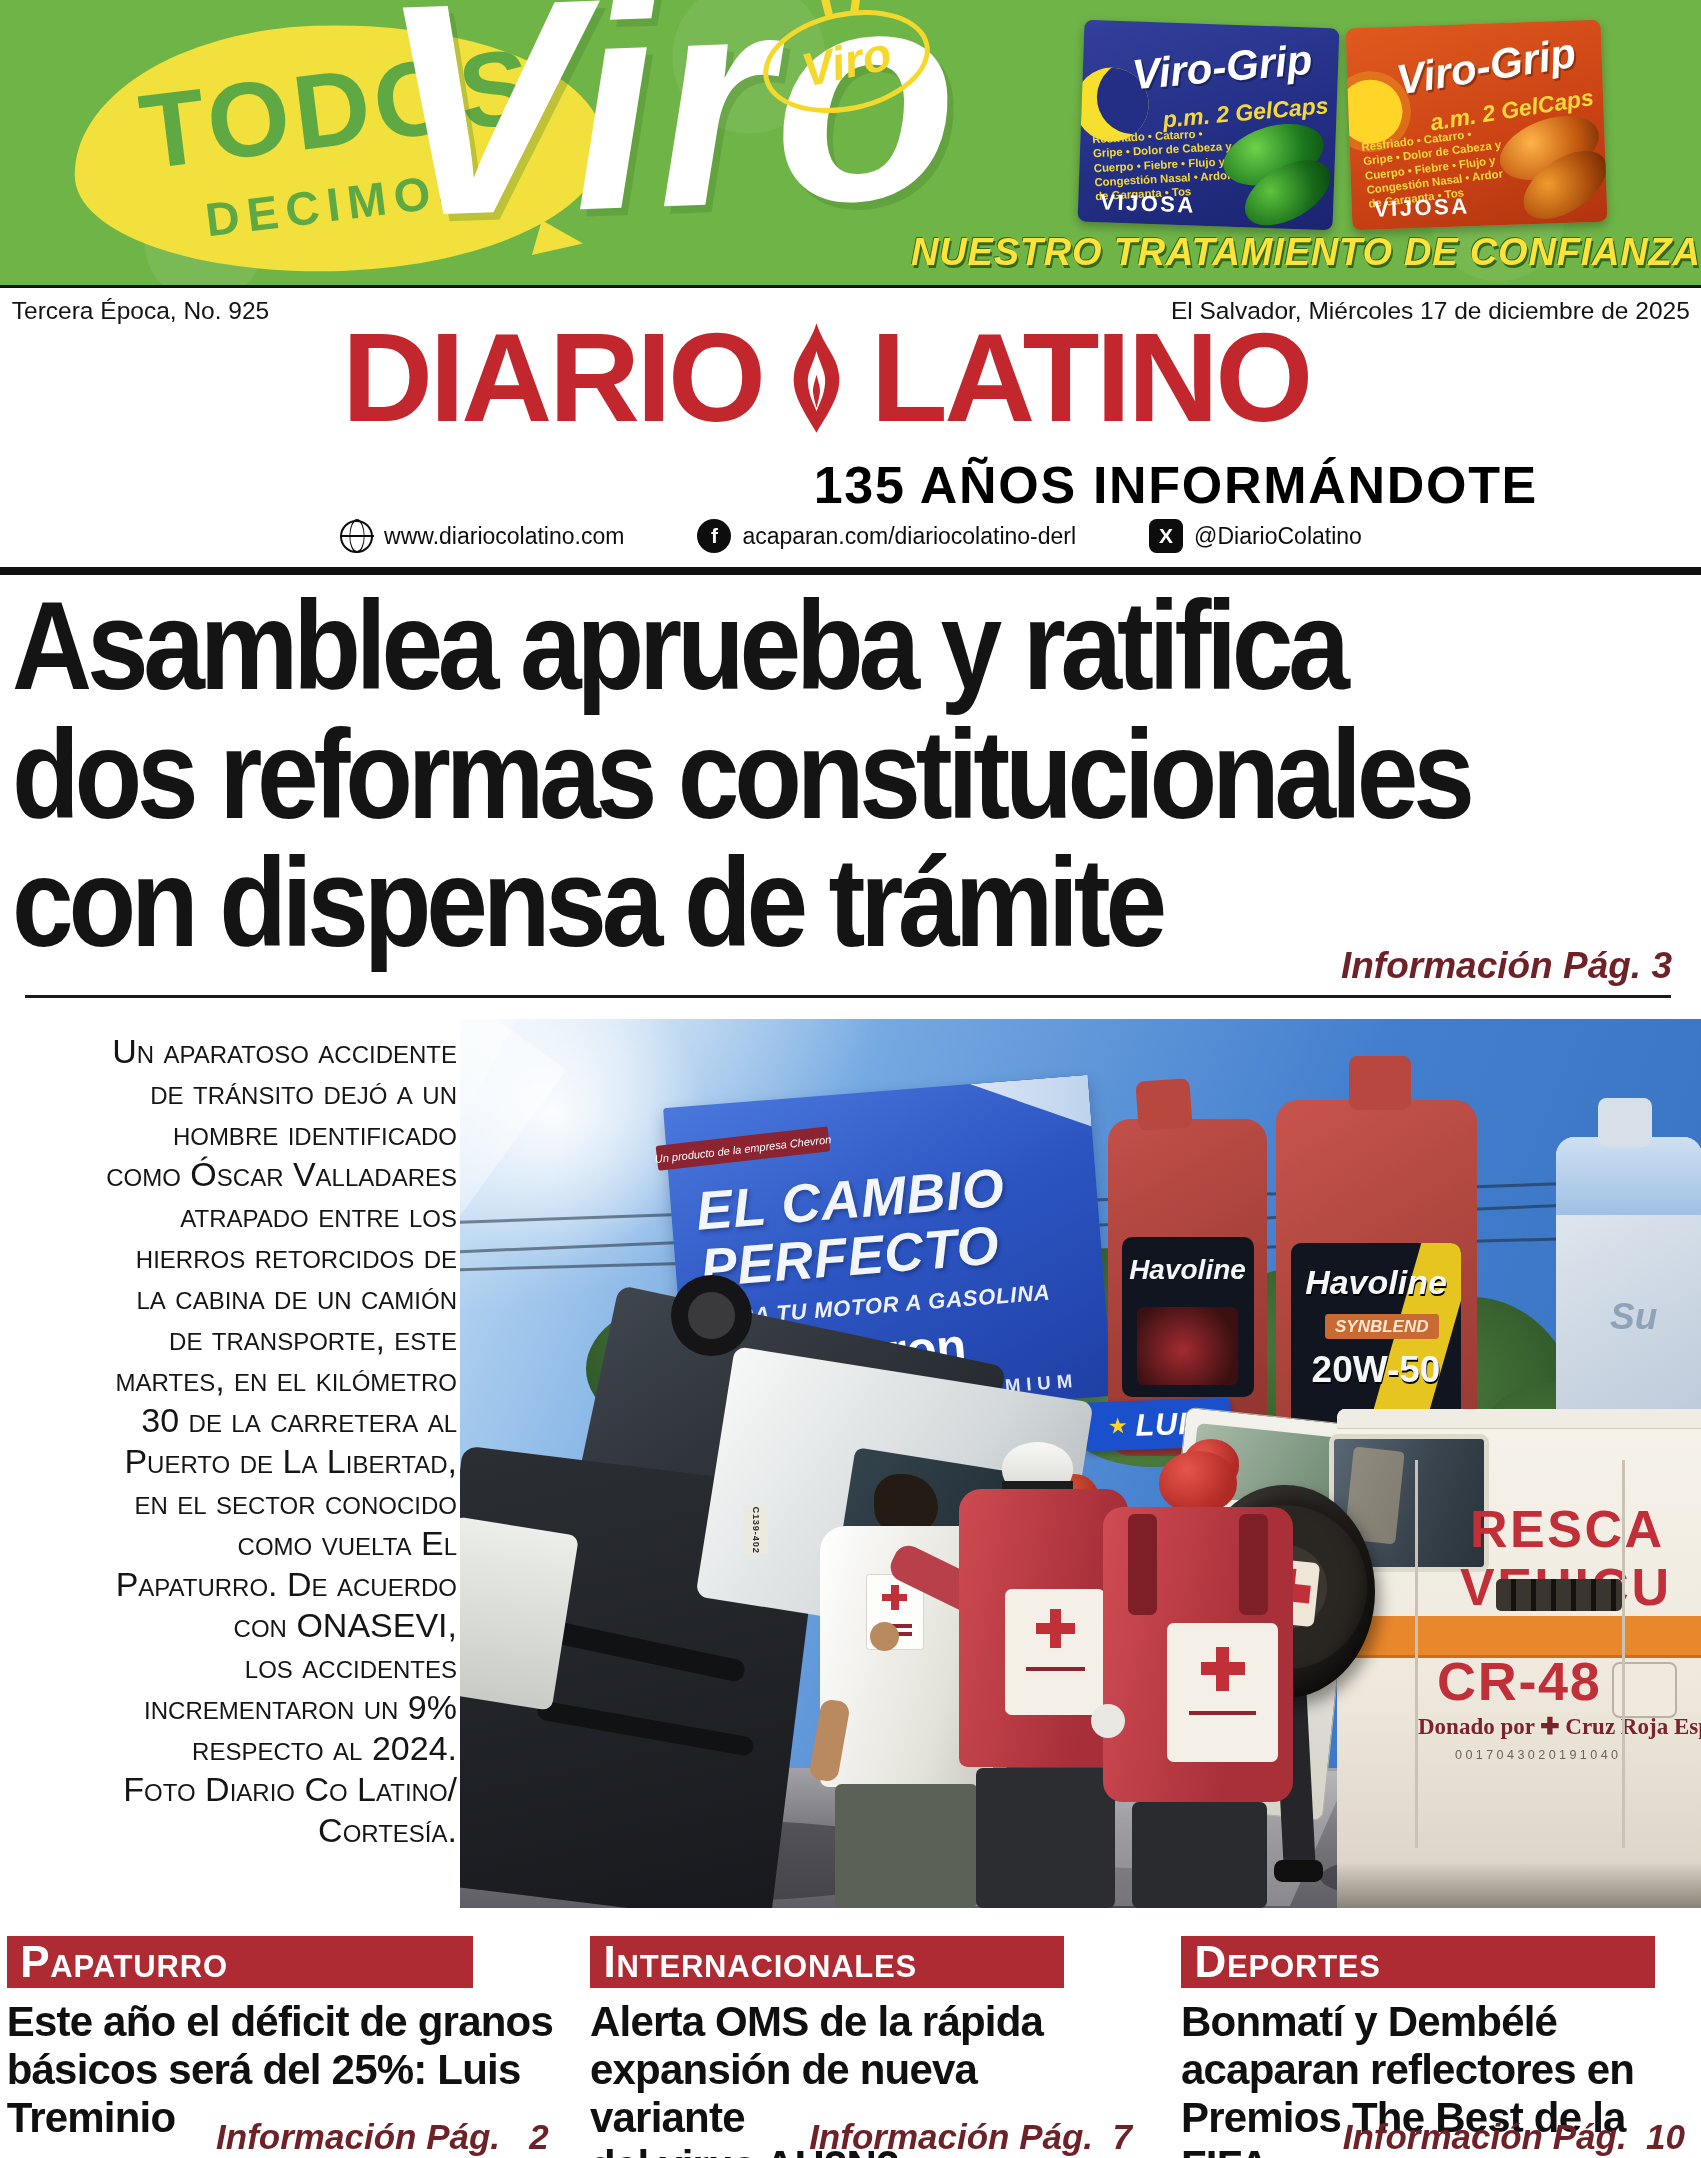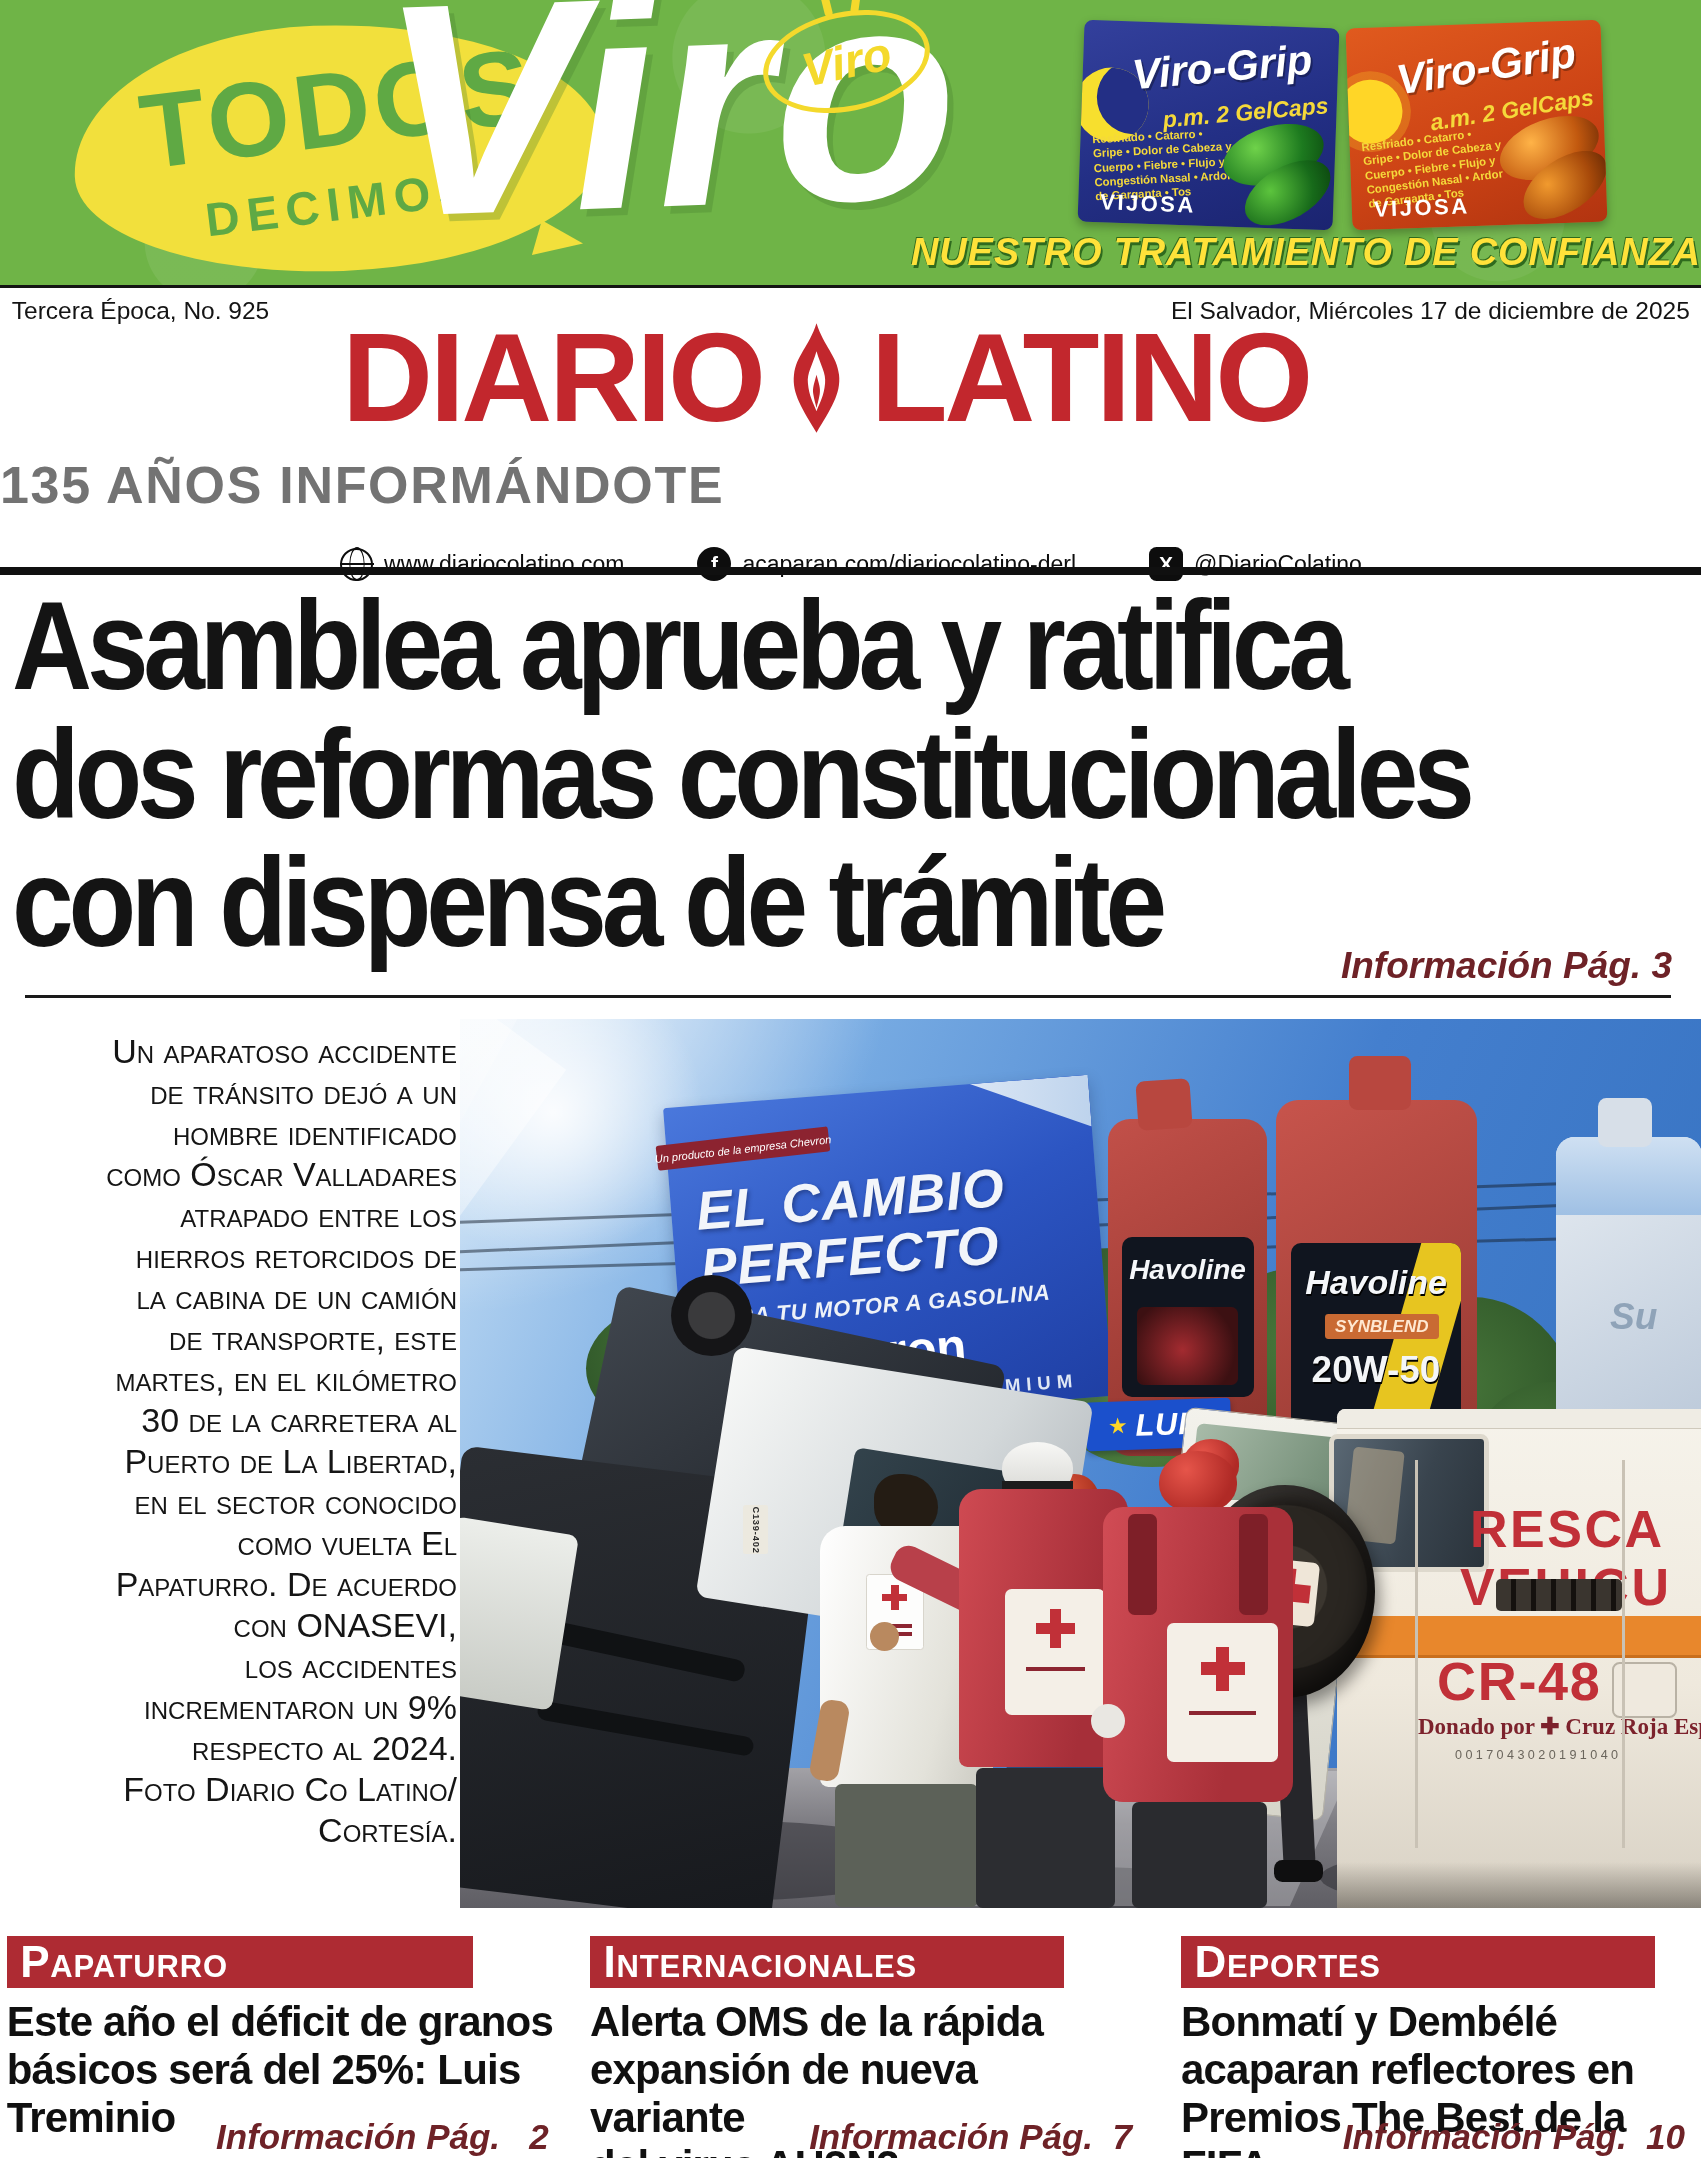--- a/index.html
+++ b/index.html
@@ -48,22 +48,22 @@
   .caps-o2{left:167px;top:138px;width:94px;height:52px;background:radial-gradient(circle at 35% 30%,#f19a2e,#a84a0a 60%,#5c2303);transform:rotate(-32deg);}
   .tagline{left:911px;top:231px;width:784px;text-align:center;font-size:38px;font-weight:bold;font-style:italic;
     color:#ffe23a;letter-spacing:0.8px;text-shadow:1.7px 2.5px 0 #2f6a1e,-0.8px -0.8px 0 #2f6a1e;white-space:nowrap;}
 
   .banner-edge{left:0;top:285px;width:1702px;height:3.4px;background:#141414;}
 
   
   .dateline{left:11.8px;top:297px;width:1678px;display:flex;justify-content:space-between;font-size:24.5px;color:#141414;}
   .masthead{left:0;top:315px;width:1652px;display:flex;justify-content:center;align-items:center;gap:13.5px;}
   .mast-word{font-size:126px;font-weight:bold;letter-spacing:-3.4px;line-height:1;color:#c2272d;}
-  .mast-sub{left:0;top:455px;width:1538px;text-align:left;font-size:52px;font-weight:bold;letter-spacing:1.7px;color:#737373;}
-  .social{left:0;top:519px;width:1702px;display:flex;justify-content:center;align-items:center;gap:73px;font-size:23px;color:#0d0d0d;margin-top:28px;}
+  .mast-sub{left:0;top:455px;width:1538px;text-align:right;font-size:52px;font-weight:bold;letter-spacing:1.7px;color:#000000;}
+  .social{left:0;top:519px;width:1702px;display:flex;justify-content:center;align-items:center;gap:73px;font-size:23px;color:#0d0d0d;}
   .social-item{display:flex;align-items:center;gap:11px;}
   .icon-circle{width:34px;height:34px;border-radius:50%;background:#0d0d0d;color:#fff;display:flex;align-items:center;justify-content:center;font-weight:bold;font-size:21px;flex:0 0 auto;}
   .icon-square{border-radius:7.6px;}
   .globe{width:29px;height:29px;border:2.5px solid #0d0d0d;border-radius:50%;position:relative;flex:0 0 auto;}
   .globe::before{content:"";position:absolute;inset:-2.5px;border-radius:50%;border:2.5px solid #0d0d0d;transform:scaleX(.45);}
   .globe::after{content:"";position:absolute;left:-2.5px;right:-2.5px;top:50%;height:2.5px;margin-top:-1.3px;background:#0d0d0d;}
 
   .rule-thick{left:0;top:567px;width:1702px;height:7.6px;background:#101010;}
   .lead-h{left:11.8px;top:582px;width:1906px;font-size:126px;line-height:1.02;font-weight:bold;color:#141414;
     letter-spacing:-5.9px;transform:scaleX(.88);transform-origin:left top;white-space:pre-line;}

